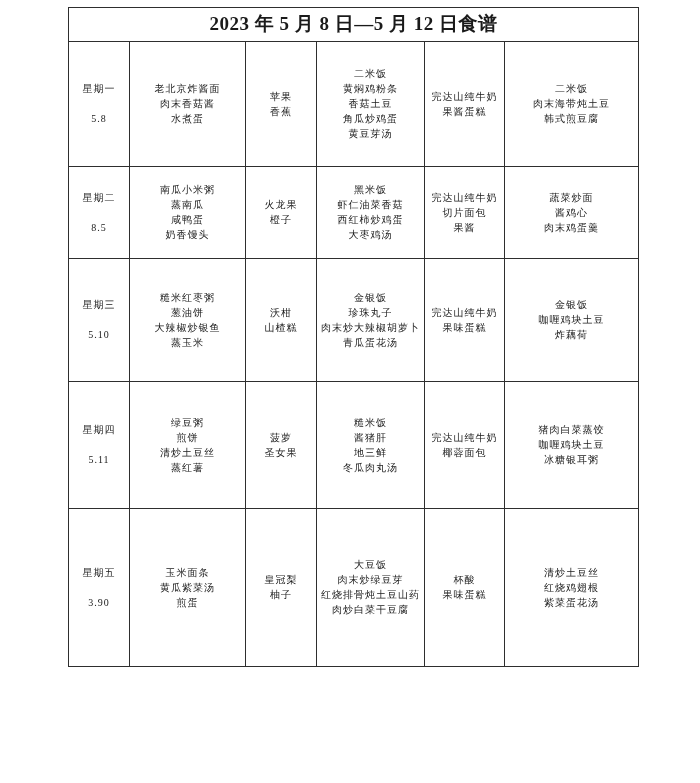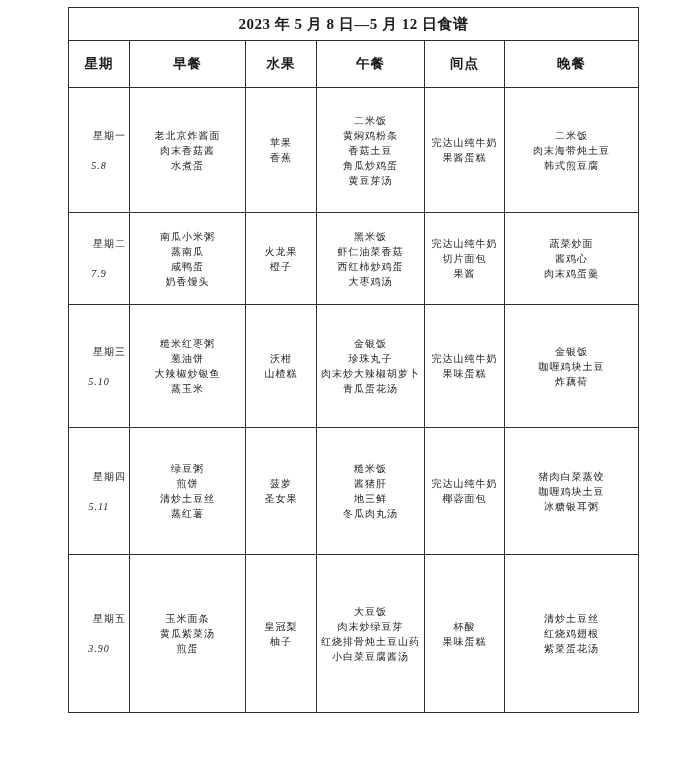--- a/index.html
+++ b/index.html
@@ -25,65 +25,57 @@
     text-align: center;
     vertical-align: middle;
     padding: 2px 3px;
     font-size: 10px;
     line-height: 1.5;
     letter-spacing: 1px;
     white-space: pre-line;
     overflow: hidden;
   }
   .menu .title-cell {
-    font-size: 15px;
+    font-size: 19px;
     font-weight: bold;
     letter-spacing: 0.5px;
     height: 28px;
     white-space: normal;
   }
   .menu th {
     font-size: 13.5px;
     font-weight: bold;
   }
   tr.header-row  { height: 47px;  }
   tr.row-1       { height: 125px; }
   tr.row-2       { height: 92px; margin-left: 32px; }
   tr.row-3       { height: 123px; }
   tr.row-4       { height: 127px; }
   tr.row-5       { height: 158px; }
-  .weekday-label { display: block; text-align: right; }
-  .date-label    { display: block; font-style: italic; }
+  .weekday-label { display: block; }
+  .date-label    { display: block; }
 </style>
 </head>
 <body>
 
 <table class="menu">
   <colgroup>
     <col style="width:61px">
     <col style="width:116px">
     <col style="width:71px">
     <col style="width:108px">
     <col style="width:80px">
     <col style="width:134px">
   </colgroup>
 
   <tbody>
       <tr class="title-row">
     <td class="title-cell" colspan="6">2023 年 5 月 8 日—5 月 12 日食谱</td>
   </tr>
 
-  <tr class="header-row">
-    <th>星期</th>
-    <th>早餐</th>
-    <th>水果</th>
-    <th>午餐</th>
-    <th>间点</th>
-    <th>晚餐</th>
-  </tr>
 
   <tr class="row-1">
     <td>
       <span class="weekday-label">星期一</span>
       <span class="date-label">5.8</span>
     </td>
     <td>老北京炸酱面
 肉末香菇酱
 水煮蛋</td>
     <td>苹果
@@ -96,21 +88,21 @@
     <td>完达山纯牛奶
 果酱蛋糕</td>
     <td>二米饭
 肉末海带炖土豆
 韩式煎豆腐</td>
   </tr>
 
   <tr class="row-2">
     <td>
       <span class="weekday-label">星期二</span>
-      <span class="date-label">7.9</span>
+      <span class="date-label">8.5</span>
     </td>
     <td>南瓜小米粥
 蒸南瓜
 咸鸭蛋
 奶香馒头</td>
     <td>火龙果
 橙子</td>
     <td>黑米饭
 虾仁油菜香菇
 西红柿炒鸡蛋
@@ -173,21 +165,21 @@
       <span class="date-label">3.90</span>
     </td>
     <td>玉米面条
 黄瓜紫菜汤
 煎蛋</td>
     <td>皇冠梨
 柚子</td>
     <td>大豆饭
 肉末炒绿豆芽
 红烧排骨炖土豆山药
-小白菜豆腐酱汤</td>
+肉炒白菜干豆腐</td>
     <td>杯酸
 果味蛋糕</td>
     <td>清炒土豆丝
 红烧鸡翅根
 紫菜蛋花汤</td>
   </tr>
 </tbody>
   </table>
 
 </body></html>

